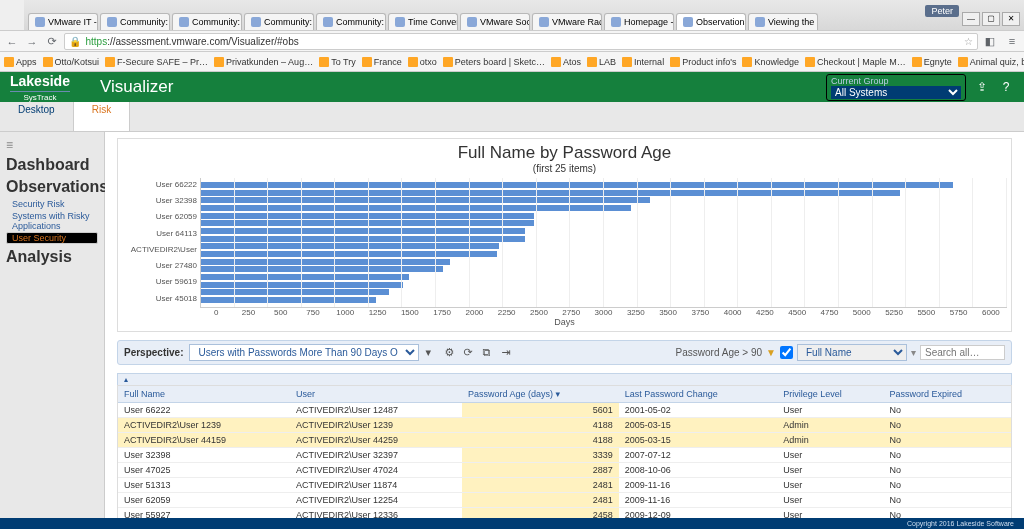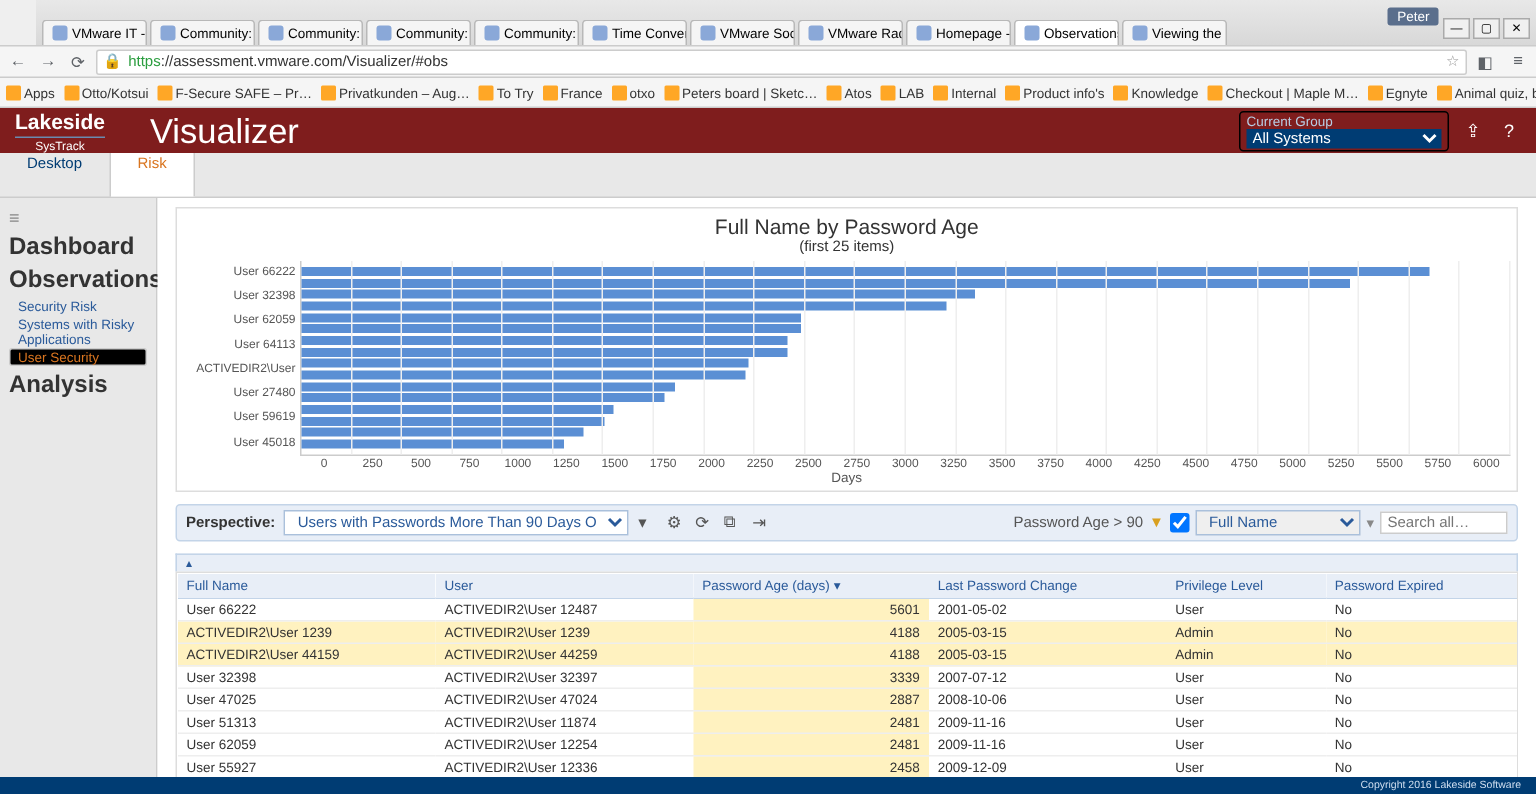--- a/index.html
+++ b/index.html
@@ -15,41 +15,41 @@
     .url-box { flex:1; height:17px; border:1px solid #ccc; border-radius:2px; background:#fff; display:flex; align-items:center; padding:0 4px; font-size:10px; gap:4px; }
     .lock { color:#2a9d3e; font-size:10px; }
     .url-text { color:#333; }
     .url-text .secure { color:#2a9d3e; }
     .star { color:#999; }
     .menu-icons { display:flex; gap:6px; }
     .bookmarks-bar { height:20px; background:#f5f5f5; border-bottom:1px solid #ccc; display:flex; align-items:center; padding:0 4px; gap:6px; overflow:hidden; }
     .bm-item { font-size:9px; color:#333; white-space:nowrap; display:flex; align-items:center; gap:2px; }
     .bm-icon { width:10px; height:10px; background:#ffa726; border-radius:1px; }
     .user-badge { position:absolute; top:5px; right:65px; background:#5a6e8c; color:#fff; font-size:9px; padding:1px 6px; border-radius:2px; }
-    .app-header { height:30px; background:#7f1d1d; color:#fff; display:flex; align-items:center; padding:0 10px; }
+    .app-header { height:30px; background:#15803d; color:#fff; display:flex; align-items:center; padding:0 10px; }
     .logo { font-size:13px; }
     .logo b { font-size:14px; }
     .logo-sub { font-size:8px; border-top:1px solid #6a8bb0; margin-top:2px; padding-top:1px; text-align:center; }
-    .app-title { font-size:23px; font-weight:300; margin-left:30px; }
+    .app-title { font-size:17px; font-weight:300; margin-left:30px; }
     .hdr-right { margin-left:auto; display:flex; align-items:center; gap:8px; }
     .grp-box { border:1px solid #000000; border-radius:3px; padding:1px 4px; font-size:9px; }
     .grp-label { color:#b8cde4; }
     .grp-sel { background:#003c73; color:#fff; border:none; font-size:10px; width:130px; }
     .hdr-ic { width:16px; height:16px; color:#fff; font-size:12px; display:flex; align-items:center; justify-content:center; }
     .subnav { height:30px; background:#e8e8e8; display:flex; border-bottom:1px solid #ccc; }
     .subtab { padding:2px 18px; font-size:10px; color:#003c73; border-right:1px solid #ccc; cursor:pointer; }
     .subtab.active { color:#d97520; background:#fff; }
     .main { display:flex; height:calc(529px - 30px - 22px - 20px - 30px - 18px - 11px); }
     .sidebar { width:105px; background:#e8e8e8; border-right:1px solid #ccc; padding:6px; }
     .sb-head { font-size:16px; font-weight:bold; color:#333; margin:4px 0 2px; }
     .sb-item { font-size:9px; color:#2a5a9a; padding:1px 0 1px 6px; cursor:pointer; }
     .sb-item.active { background:#000000; color:#d97520; border:1px solid #ccc; border-radius:2px; padding:0 5px; }
     .content { flex:1; background:#fff; padding:6px 12px; overflow:hidden; display:flex; flex-direction:column; }
     .chart-area { border:1px solid #ddd; padding:4px; }
-    .chart-title { text-align:center; font-size:14px; color:#333; }
+    .chart-title { text-align:center; font-size:17px; color:#333; }
     .chart-sub { text-align:center; font-size:10px; color:#333; }
     .chart-body { display:flex; height:130px; margin-top:4px; }
     .chart-ylabels { width:78px; display:flex; flex-direction:column; justify-content:space-around; align-items:flex-end; font-size:8px; color:#555; padding-right:3px; }
     .chart-bars { flex:1; border-left:1px solid #ccc; border-bottom:1px solid #ccc; display:flex; flex-direction:column; justify-content:space-around; position:relative; padding:3px 0; }
     .bar { height:6px; background:#5b8fd4; }
     .chart-grid { position:absolute; inset:0; display:flex; }
     .gridline { flex:1; border-right:1px solid #eee; }
     .chart-xaxis { display:flex; margin-left:78px; font-size:8px; color:#555; }
     .xtick { flex:1; text-align:center; }
     .chart-xlabel { text-align:center; font-size:9px; color:#555; margin-top:0; }

